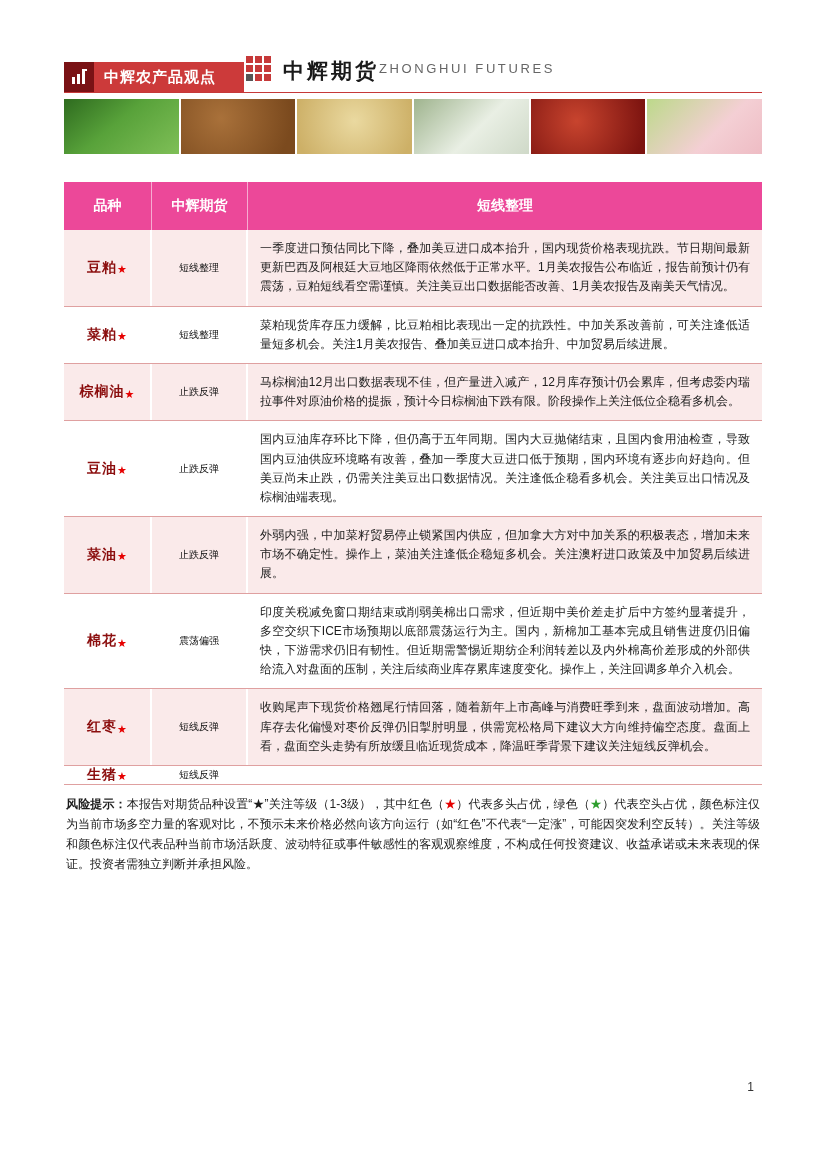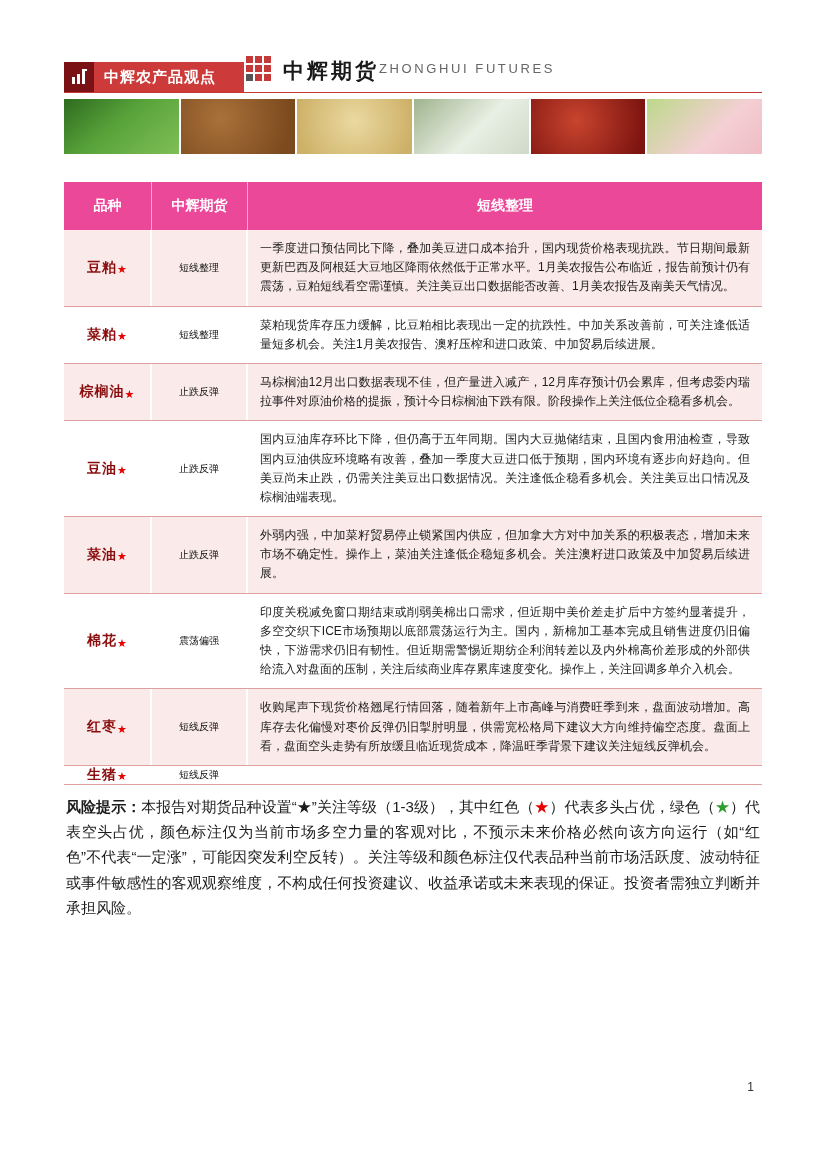--- a/index.html
+++ b/index.html
@@ -72,21 +72,21 @@
   }
   .cell.logic {
     padding: 9px 12px;
     font-size: 12px; line-height: 1.6; color: #1c1c1c;
     text-align: justify;
   }
 
   
   .risk {
     padding: 9px 2px 0 2px;
-    font-size: 15px; line-height: 1.68; color: #1c1c1c;
+    font-size: 12px; line-height: 1.68; color: #1c1c1c;
     text-align: justify;
   }
   .risk-label { font-weight: bold; }
   .star-red   { color: #E60000; }
   .star-green { color: #2E9E2E; }
 
   .pagenum {
     position: absolute; top: 1080px; right: 72px;
     font-size: 12px; color: #333;
   }
@@ -153,21 +153,21 @@
       </div>
       <div class="cell view">短线整理</div>
       <div class="cell logic">一季度进口预估同比下降，叠加美豆进口成本抬升，国内现货价格表现抗跌。节日期间最新更新巴西及阿根廷大豆地区降雨依然低于正常水平。1月美农报告公布临近，报告前预计仍有震荡，豆粕短线看空需谨慎。关注美豆出口数据能否改善、1月美农报告及南美天气情况。</div>
     </div>
         <div class="trow even">
       <div class="cell variety">
         <div class="vname">菜粕</div>
         <div class="vstar">★</div>
       </div>
       <div class="cell view">短线整理</div>
-      <div class="cell logic">菜粕现货库存压力缓解，比豆粕相比表现出一定的抗跌性。中加关系改善前，可关注逢低适量短多机会。关注1月美农报告、澳籽压榨和进口政策、中加贸易后续进展。</div>
+      <div class="cell logic">菜粕现货库存压力缓解，比豆粕相比表现出一定的抗跌性。中加关系改善前，可关注逢低适量短多机会。关注1月美农报告、叠加美豆进口成本抬升、中加贸易后续进展。</div>
     </div>
         <div class="trow odd">
       <div class="cell variety">
         <div class="vname">棕榈油</div>
         <div class="vstar">★</div>
       </div>
       <div class="cell view">止跌反弹</div>
       <div class="cell logic">马棕榈油12月出口数据表现不佳，但产量进入减产，12月库存预计仍会累库，但考虑委内瑞拉事件对原油价格的提振，预计今日棕榈油下跌有限。阶段操作上关注低位企稳看多机会。</div>
     </div>
         <div class="trow even">

